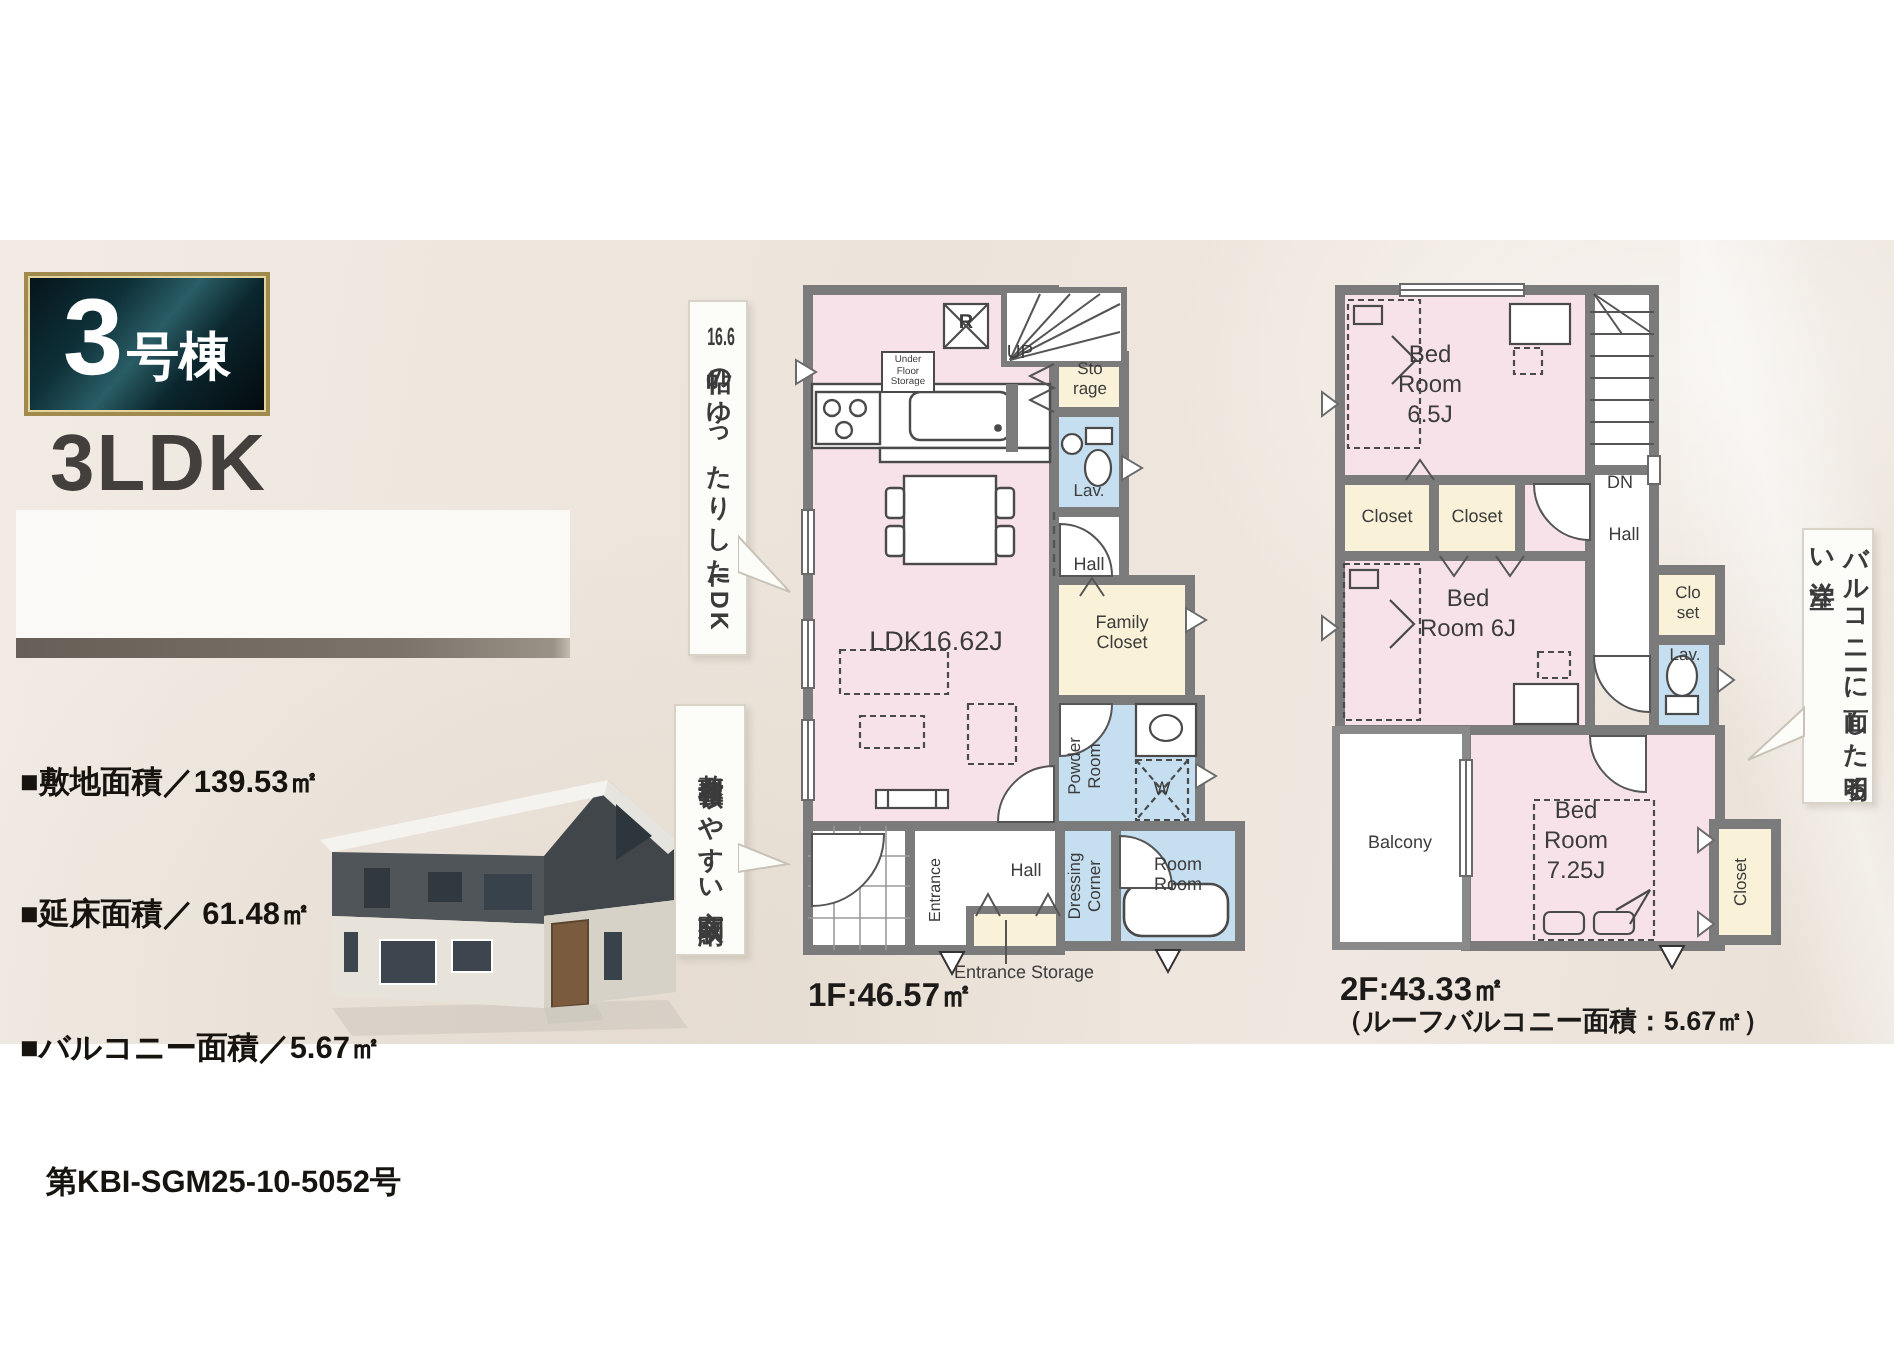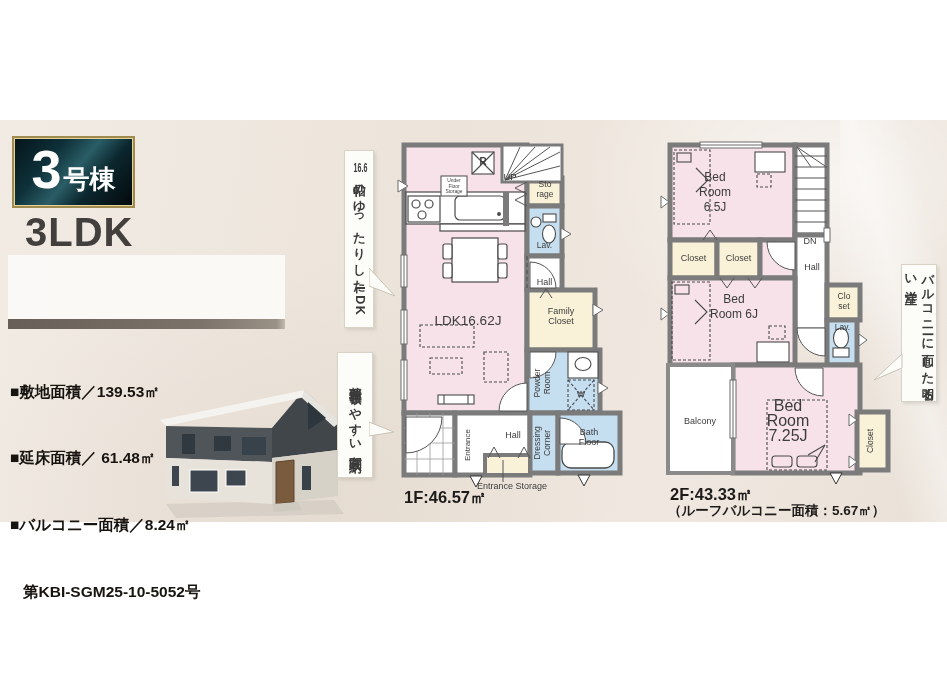--- a/index.html
+++ b/index.html
@@ -57,21 +57,21 @@
 
   <div class="badge">
     <span class="num">3</span>
     <span class="suf">号棟</span>
   </div>
   <div class="ldk-type">3LDK</div>
 
   <div class="details">
     <div>■敷地面積／139.53㎡</div>
     <div>■延床面積／ 61.48㎡</div>
-    <div>■バルコニー面積／8.24㎡</div>
+    <div>■バルコニー面積／5.67㎡</div>
     <div class="ind">第KBI-SGM25-10-5052号</div>
     
   </div>
 
   <svg class="plansvg" style="left:152px;top:378px;" width="200" height="144" viewBox="0 0 200 144">
     <polygon points="14,126 182,122 192,136 24,140" fill="#c9c3ba" opacity="0.5"></polygon>
     <polygon points="120,50 152,12 186,44 186,72 120,80" fill="#41464b"></polygon>
     <polygon points="8,42 152,12 158,18 14,48" fill="#f4f3ef"></polygon>
     <polygon points="152,12 188,44 182,49 150,20" fill="#e6e4de"></polygon>
     <polygon points="14,48 120,50 120,84 14,80" fill="#50555a"></polygon>
@@ -206,21 +206,21 @@
   </svg>
 
   <div class="rl" style="left:423px;top:313px;width:90px;font-size:13.5px;">LDK16.62J</div>
   <div class="rl" style="left:500px;top:172px;width:20px;font-size:9.5px;">UP</div>
   <div class="rl" style="left:531px;top:180px;width:28px;font-size:8.5px;">Sto rage</div>
   <div class="rl" style="left:531px;top:241px;width:27px;font-size:8.5px;">Lav.</div>
   <div class="rl" style="left:531px;top:277px;width:27px;font-size:9px;">Hall</div>
   <div class="rl" style="left:541px;top:306px;width:40px;font-size:9px;">Family Closet</div>
   <div class="rl rot" style="left:522px;top:372px;width:44px;height:22px;font-size:8.5px;">Powder Room</div>
   <div class="rl rot" style="left:522px;top:432px;width:44px;height:22px;font-size:8.5px;">Dressing Corner</div>
-  <div class="rl" style="left:572px;top:427px;width:34px;font-size:9px;">Bath Floor</div>
+  <div class="rl" style="left:572px;top:427px;width:34px;font-size:9px;">Room Room</div>
   <div class="rl" style="left:493px;top:430px;width:40px;font-size:9px;">Hall</div>
   <div class="rl rot" style="left:444px;top:439px;width:50px;height:12px;font-size:8px;">Entrance</div>
   <div class="rl" style="left:462px;top:481px;width:100px;font-size:9px;">Entrance Storage</div>
   <div class="rl" style="left:473px;top:156px;width:20px;font-size:10px;font-weight:bold;">R</div>
   <div class="rl" style="left:442px;top:178px;width:24px;font-size:4.9px;line-height:5.6px;">Under Floor Storage</div>
   <div class="rl" style="left:571px;top:389px;width:20px;font-size:9px;">W</div>
   <div class="area-label" style="left:404px;top:487px;">1F:46.57㎡</div>
 
   <svg class="plansvg" style="left:658px;top:138px;" width="237" height="350" viewBox="658 138 237 350">
     <g stroke="#7b7b7b" stroke-width="5">
@@ -306,21 +306,21 @@
 
   <div class="rl" style="left:690px;top:170px;width:50px;font-size:12px;line-height:15px;">Bed Room 6.5J</div>
   <div class="rl" style="left:670px;top:253px;width:47px;font-size:9px;">Closet</div>
   <div class="rl" style="left:717px;top:253px;width:43px;font-size:9px;">Closet</div>
   <div class="rl" style="left:800px;top:236px;width:20px;font-size:9px;">DN</div>
   <div class="rl" style="left:797px;top:262px;width:30px;font-size:9px;">Hall</div>
   <div class="rl" style="left:709px;top:292px;width:50px;font-size:12px;line-height:15px;">Bed Room 6J</div>
   <div class="rl" style="left:832px;top:292px;width:24px;font-size:8.5px;">Clo set</div>
   <div class="rl" style="left:829px;top:323px;width:27px;font-size:8.5px;">Lav.</div>
   <div class="rl" style="left:670px;top:416px;width:60px;font-size:9px;">Balcony</div>
-  <div class="rl" style="left:763px;top:398px;width:50px;font-size:16px;line-height:15px;">Bed Room 7.25J</div>
+  <div class="rl" style="left:763px;top:398px;width:50px;font-size:12px;line-height:15px;">Bed Room 7.25J</div>
   <div class="rl rot" style="left:850px;top:435px;width:44px;height:12px;font-size:8.5px;">Closet</div>
   <div class="area-label" style="left:670px;top:484px;">2F:43.33㎡</div>
   <div class="note-label" style="left:668px;top:502px;">（ルーフバルコニー面積：5.67㎡）</div>
 
   <div class="callout c1">
     <div class="vtext">
         <span class="tcy">16.6</span>
         <span>帖のゆったりしたLDK</span>
       </div>
   </div>

